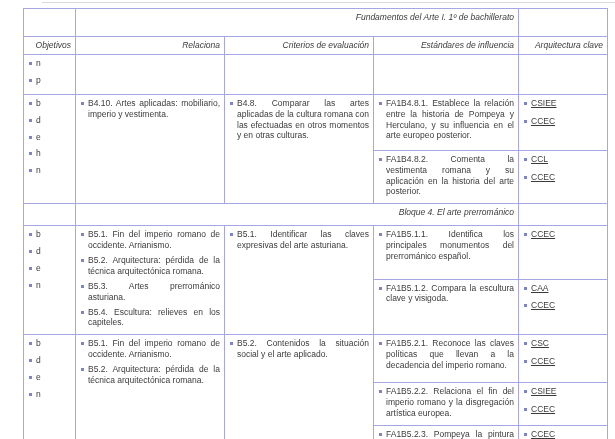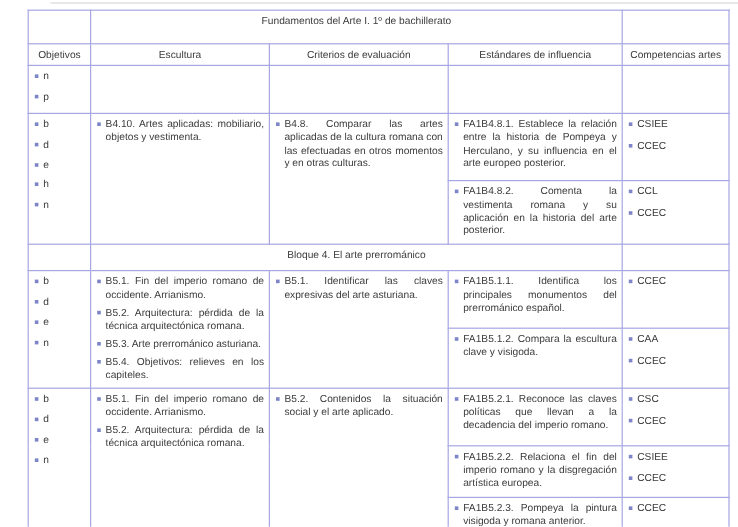--- a/index.html
+++ b/index.html
@@ -32,44 +32,45 @@
     font-size: 8.5px;
     line-height: 1.28;
   }
   table.curr td {
     border: 1px solid var(--c-border, #a6a6e4);
     vertical-align: top;
     padding: 3px 4px 2px 4px;
     overflow: hidden;
   }
   td.c {
-    text-align: center;
+    text-align: right;
     vertical-align: middle;
     padding: 2px 3px;
+    font-style: italic;
   }
   .item {
     display: flex;
     align-items: flex-start;
     margin-bottom: 5px;
   }
   .blt {
     width: 3px;
     height: 3px;
     background: var(--c-bullet, #7d85c8);
     margin: 4px 4px 0 1px;
     flex: none;
   }
   .txt {
     flex: 1;
     text-align: justify;
   }
   .obj .item   { margin-bottom: 6px; }
   .obj .txt    { text-align: left; }
   .cont .item  { margin-bottom: 4px; }
-  .comp .item  { margin-bottom: 7px; }
+  .comp .item  { margin-bottom: 7px; text-decoration: underline; }
   .comp .txt   { text-align: left; }
   tr.h-title  { height: 28px; }
   tr.h-head   { height: 18px; margin-top: 24px; }
   tr.h-ra     { height: 32px; }
   tr.h-rb1    { height: 56px; }
   tr.h-rb2    { height: 43px; }
   tr.h-blq    { height: 22px; }
   tr.h-rc1    { height: 44px; }
   tr.h-rc2    { height: 46px; }
   tr.h-rd1    { height: 48px; }
@@ -92,24 +93,24 @@
 
   <tbody>
       <tr class="h-title">
     <td class="c"></td>
     <td class="c" colspan="3">Fundamentos del Arte I. 1º de bachillerato</td>
     <td class="c"></td>
   </tr>
 
   <tr class="h-head">
     <td class="c">Objetivos</td>
-    <td class="c">Escultura</td>
+    <td class="c">Relaciona</td>
     <td class="c">Criterios de evaluación</td>
     <td class="c">Estándares de influencia</td>
-    <td class="c">Competencias artes</td>
+    <td class="c">Arquitectura clave</td>
   </tr>
 
   <tr class="h-ra">
     <td class="obj">
       <div class="item">
             <span class="blt"></span>
             <span class="txt">n</span>
           </div>
       <div class="item">
             <span class="blt"></span>
@@ -141,21 +142,21 @@
             <span class="txt">h</span>
           </div>
       <div class="item">
             <span class="blt"></span>
             <span class="txt">n</span>
           </div>
     </td>
     <td class="cont" rowspan="2">
       <div class="item">
             <span class="blt"></span>
-            <span class="txt">B4.10. Artes aplicadas: mobiliario, objetos y vestimenta.</span>
+            <span class="txt">B4.10. Artes aplicadas: mobiliario, imperio y vestimenta.</span>
           </div>
     </td>
     <td class="cont" rowspan="2">
       <div class="item">
             <span class="blt"></span>
             <span class="txt">B4.8. Comparar las artes aplicadas de la cultura romana con las efectuadas en otros momentos y en otras culturas.</span>
           </div>
     </td>
     <td class="cont">
       <div class="item">
@@ -223,25 +224,25 @@
       <div class="item">
             <span class="blt"></span>
             <span class="txt">B5.1. Fin del imperio romano de occidente. Arrianismo.</span>
           </div>
       <div class="item">
             <span class="blt"></span>
             <span class="txt">B5.2. Arquitectura: pérdida de la técnica arquitectónica romana.</span>
           </div>
       <div class="item">
             <span class="blt"></span>
-            <span class="txt">B5.3. Arte prerrománico asturiana.</span>
-          </div>
-      <div class="item">
-            <span class="blt"></span>
-            <span class="txt">B5.4. Objetivos: relieves en los capiteles.</span>
+            <span class="txt">B5.3. Artes prerrománico asturiana.</span>
+          </div>
+      <div class="item">
+            <span class="blt"></span>
+            <span class="txt">B5.4. Escultura: relieves en los capiteles.</span>
           </div>
     </td>
     <td class="cont" rowspan="2">
       <div class="item">
             <span class="blt"></span>
             <span class="txt">B5.1. Identificar las claves expresivas del arte asturiana.</span>
           </div>
     </td>
     <td class="cont">
       <div class="item">

